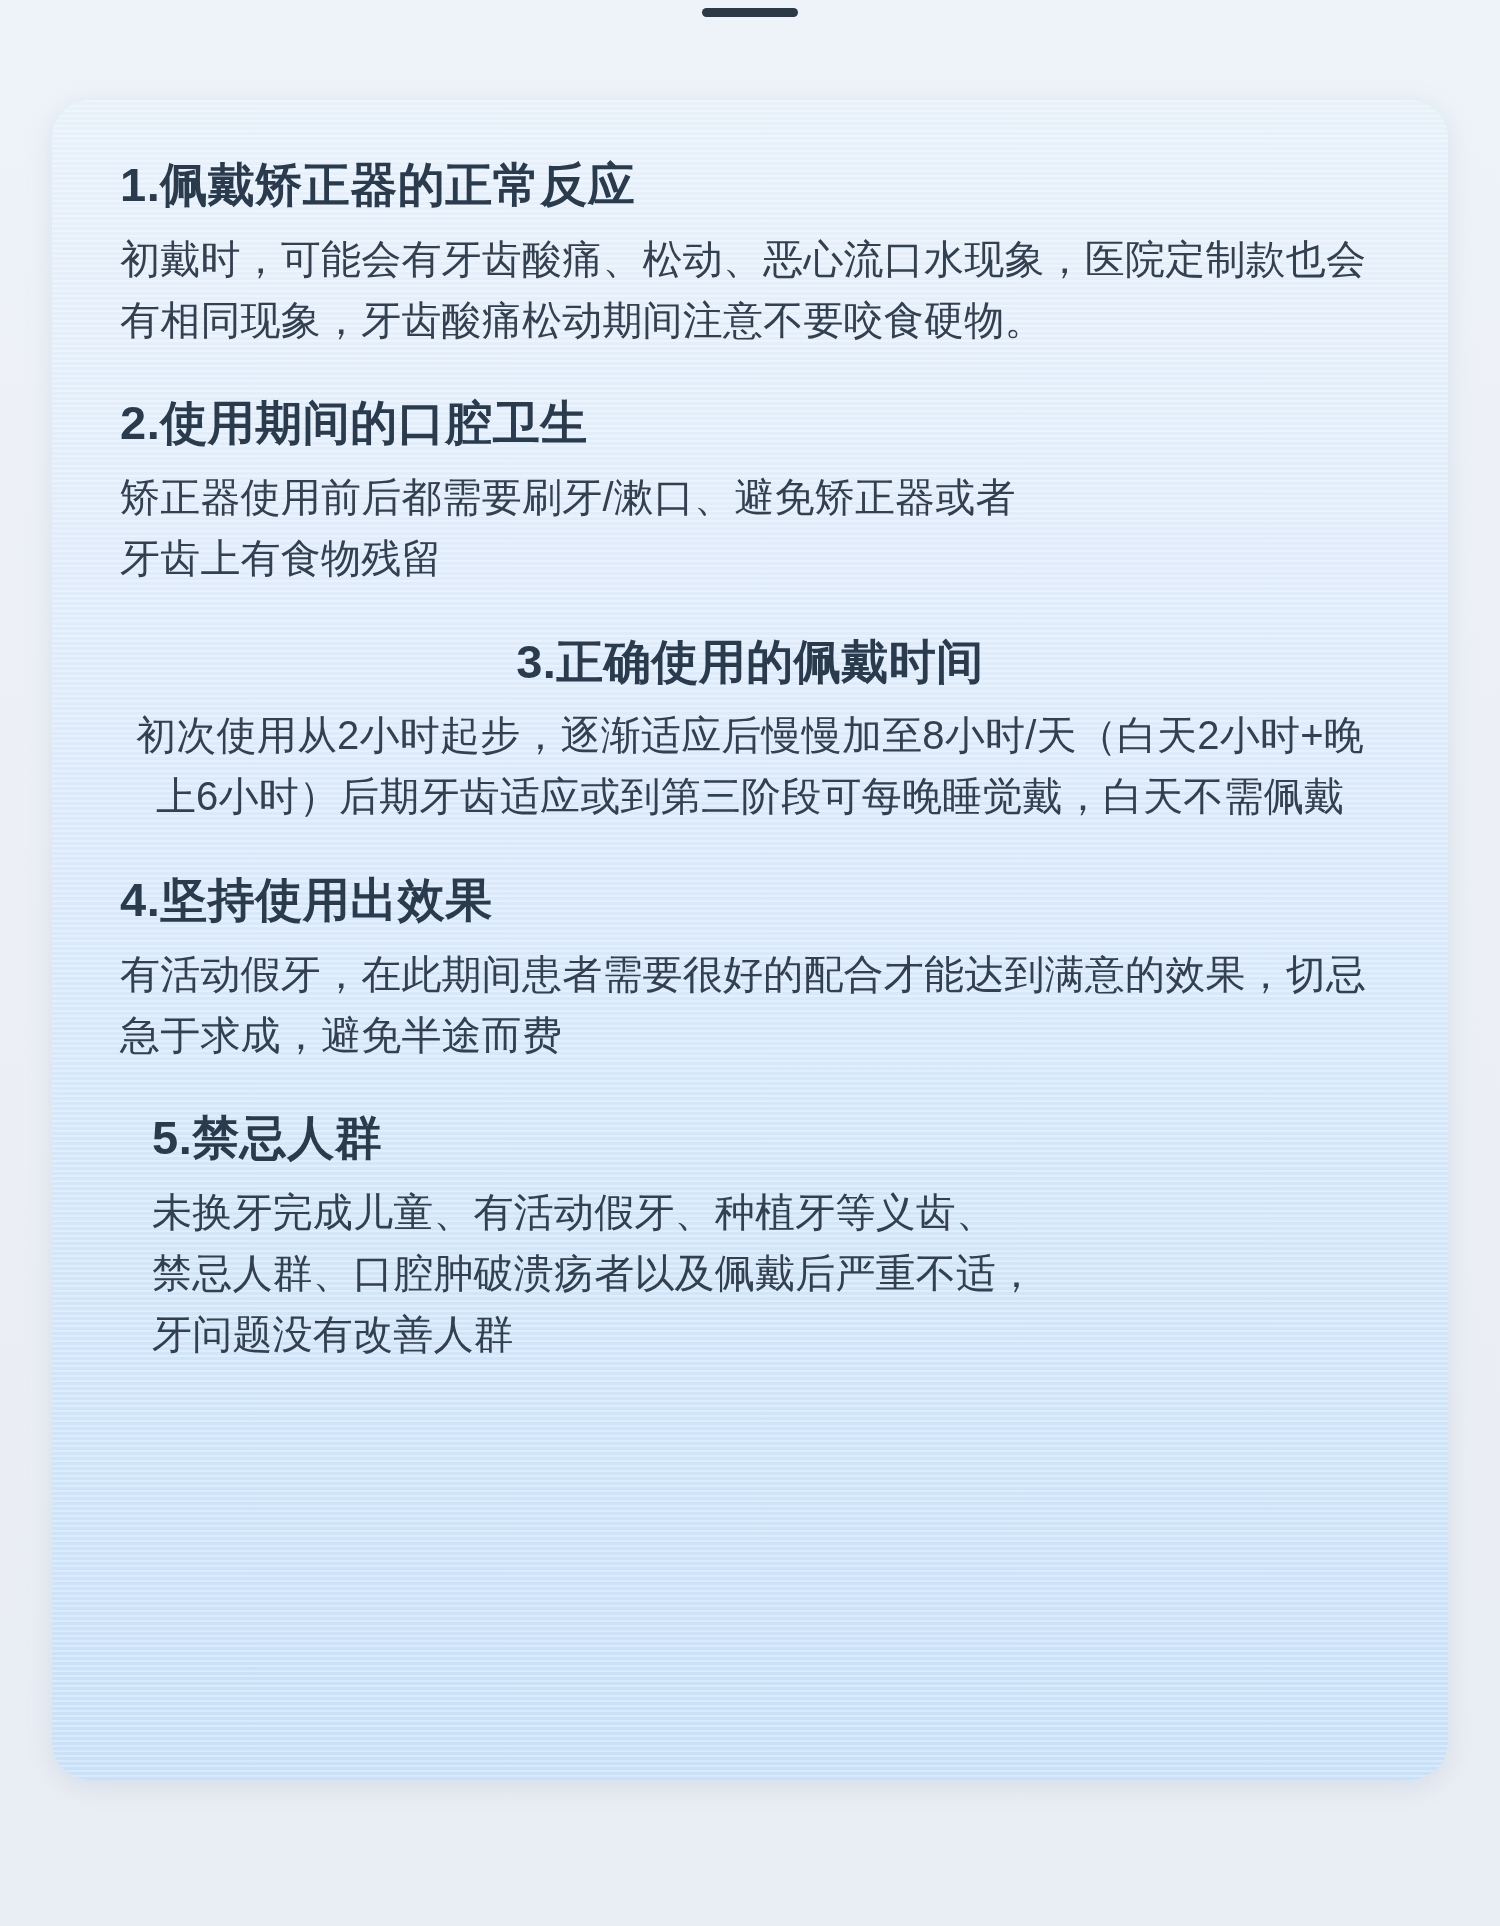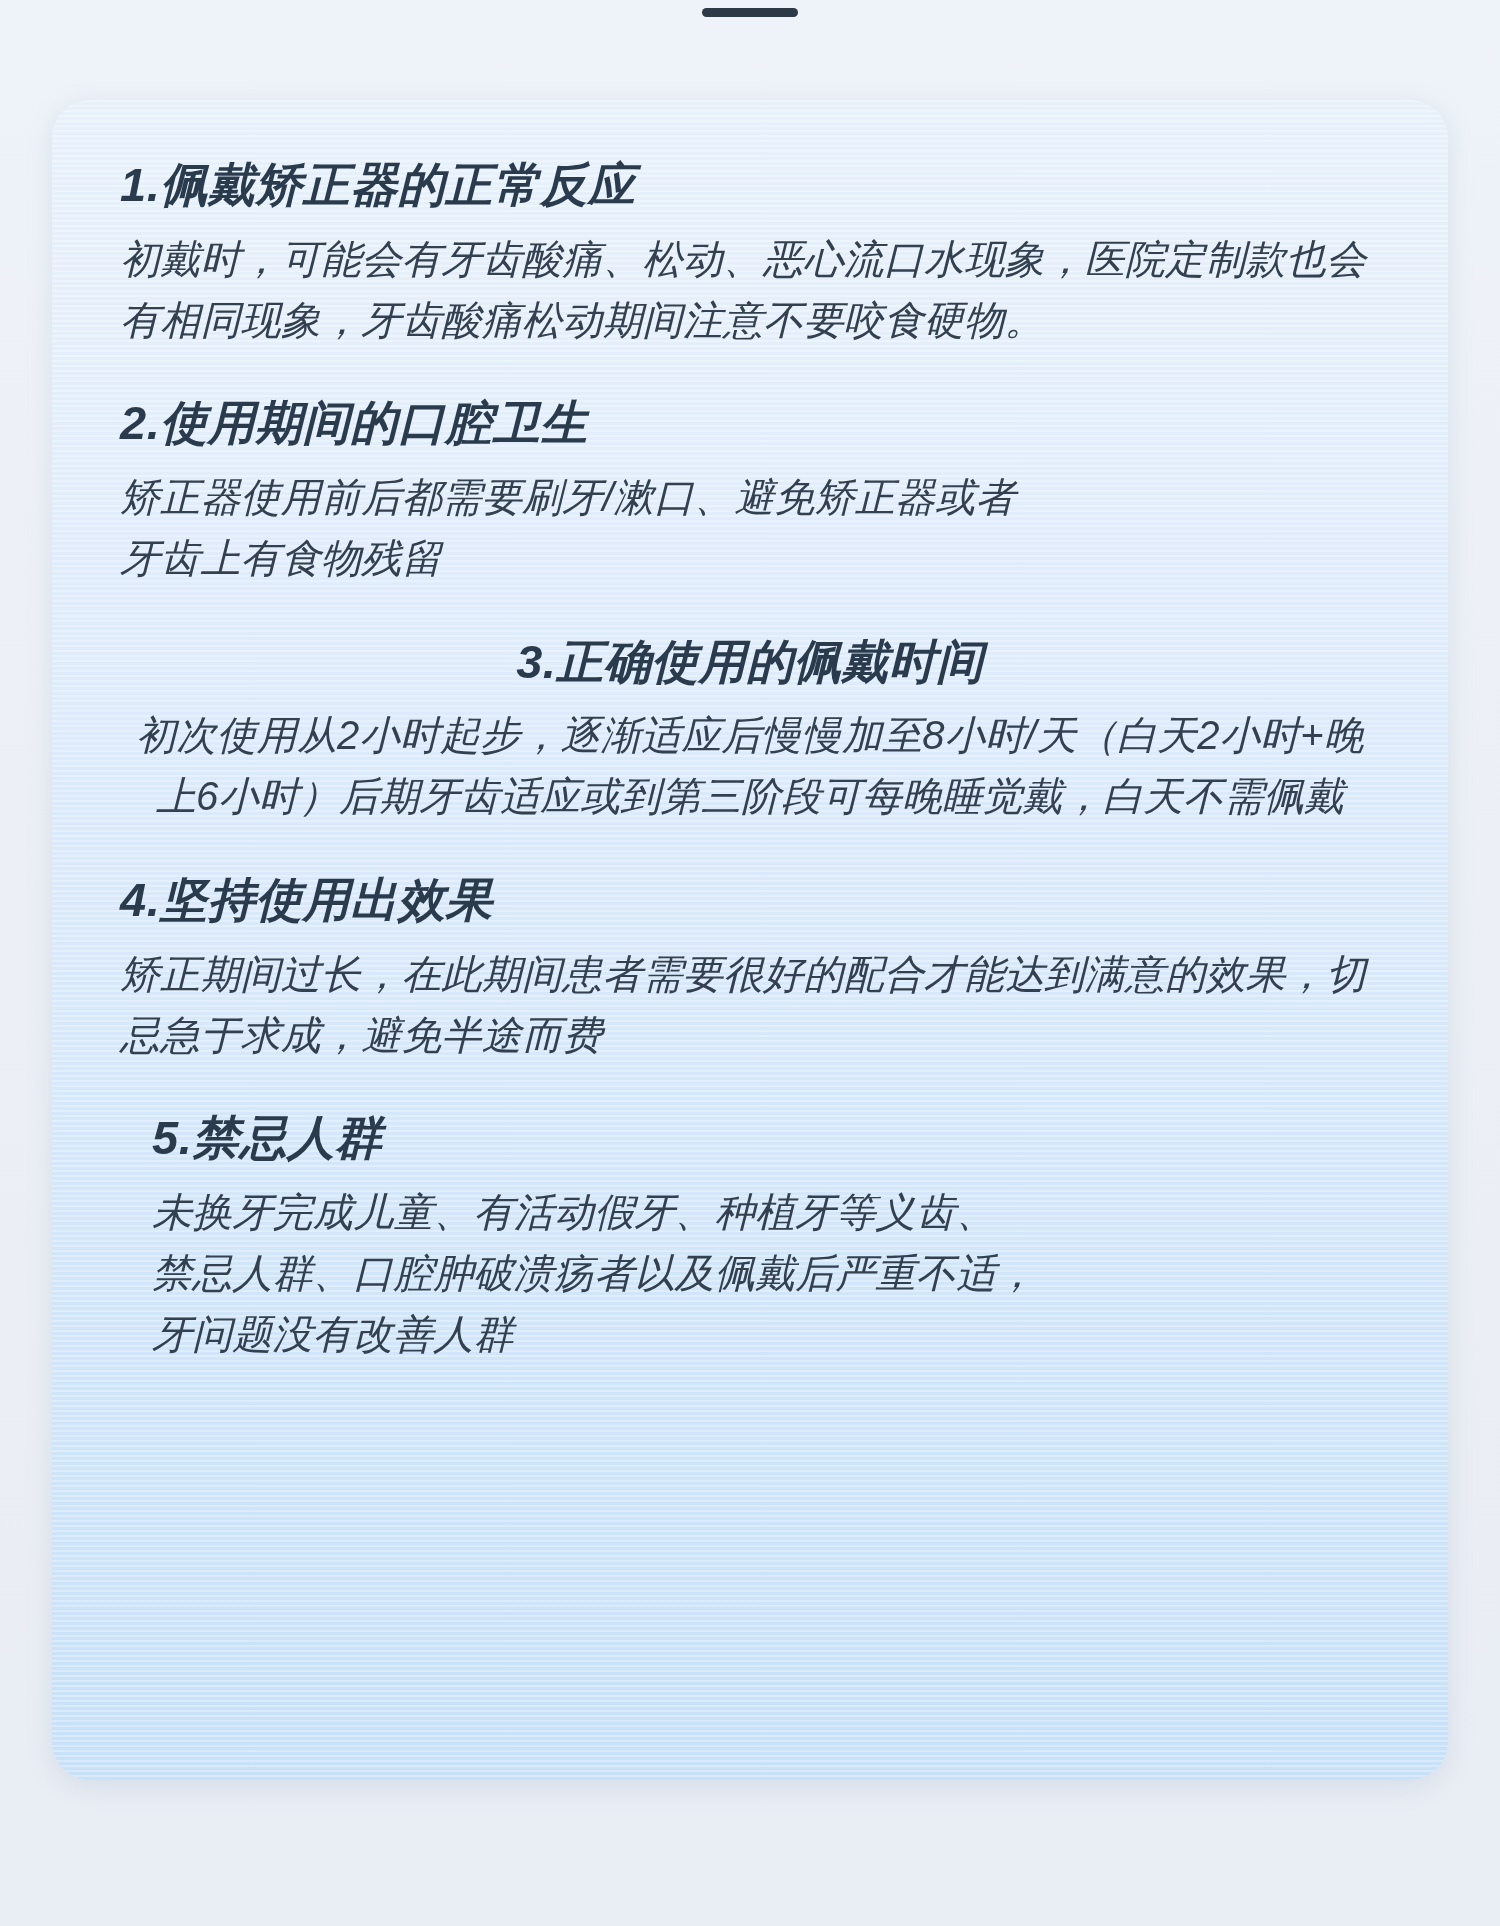--- a/index.html
+++ b/index.html
@@ -42,21 +42,20 @@
     top: 100px;
     width: 1396px;
     height: 1680px;
     border-radius: 38px;
     background:
       repeating-linear-gradient(180deg, rgba(255,255,255,0.30) 0px, rgba(255,255,255,0.30) 2px, rgba(255,255,255,0.0) 2px, rgba(255,255,255,0.0) 5px),
       linear-gradient(180deg, #e7f1fa 0%, #e3eefb 18%, #dbeafb 42%, #d2e6fa 70%, #c8e1f8 100%);
     box-shadow: 0 6px 26px rgba(120, 150, 180, 0.18);
     box-sizing: border-box;
     overflow: hidden;
-    font-style: italic;
   }
 
   .card-inner {
     position: absolute;
     left: 0;
     top: 0;
     right: 0;
     bottom: 0;
     padding: 56px 68px 40px 68px;
     box-sizing: border-box;
@@ -115,21 +114,21 @@
 牙齿上有食物残留</p>
       </div>
 
       <div class="section sec-3">
         <h2 class="section-title">3.正确使用的佩戴时间</h2>
         <p class="section-body">初次使用从2小时起步，逐渐适应后慢慢加至8小时/天（白天2小时+晚上6小时）后期牙齿适应或到第三阶段可每晚睡觉戴，白天不需佩戴</p>
       </div>
 
       <div class="section sec-4">
         <h2 class="section-title">4.坚持使用出效果</h2>
-        <p class="section-body">矫正期间过长，在此期间患者需要很好的配合才能达到满意的效果，切忌急于求成，避免半途而费</p>
+        <p class="section-body">有活动假牙，在此期间患者需要很好的配合才能达到满意的效果，切忌急于求成，避免半途而费</p>
       </div>
 
       <div class="section sec-5">
         <h2 class="section-title">5.禁忌人群</h2>
         <p class="section-body">未换牙完成儿童、有活动假牙、种植牙等义齿、
 禁忌人群、口腔肿破溃疡者以及佩戴后严重不适，
 牙问题没有改善人群</p>
       </div>
 
     </div>

